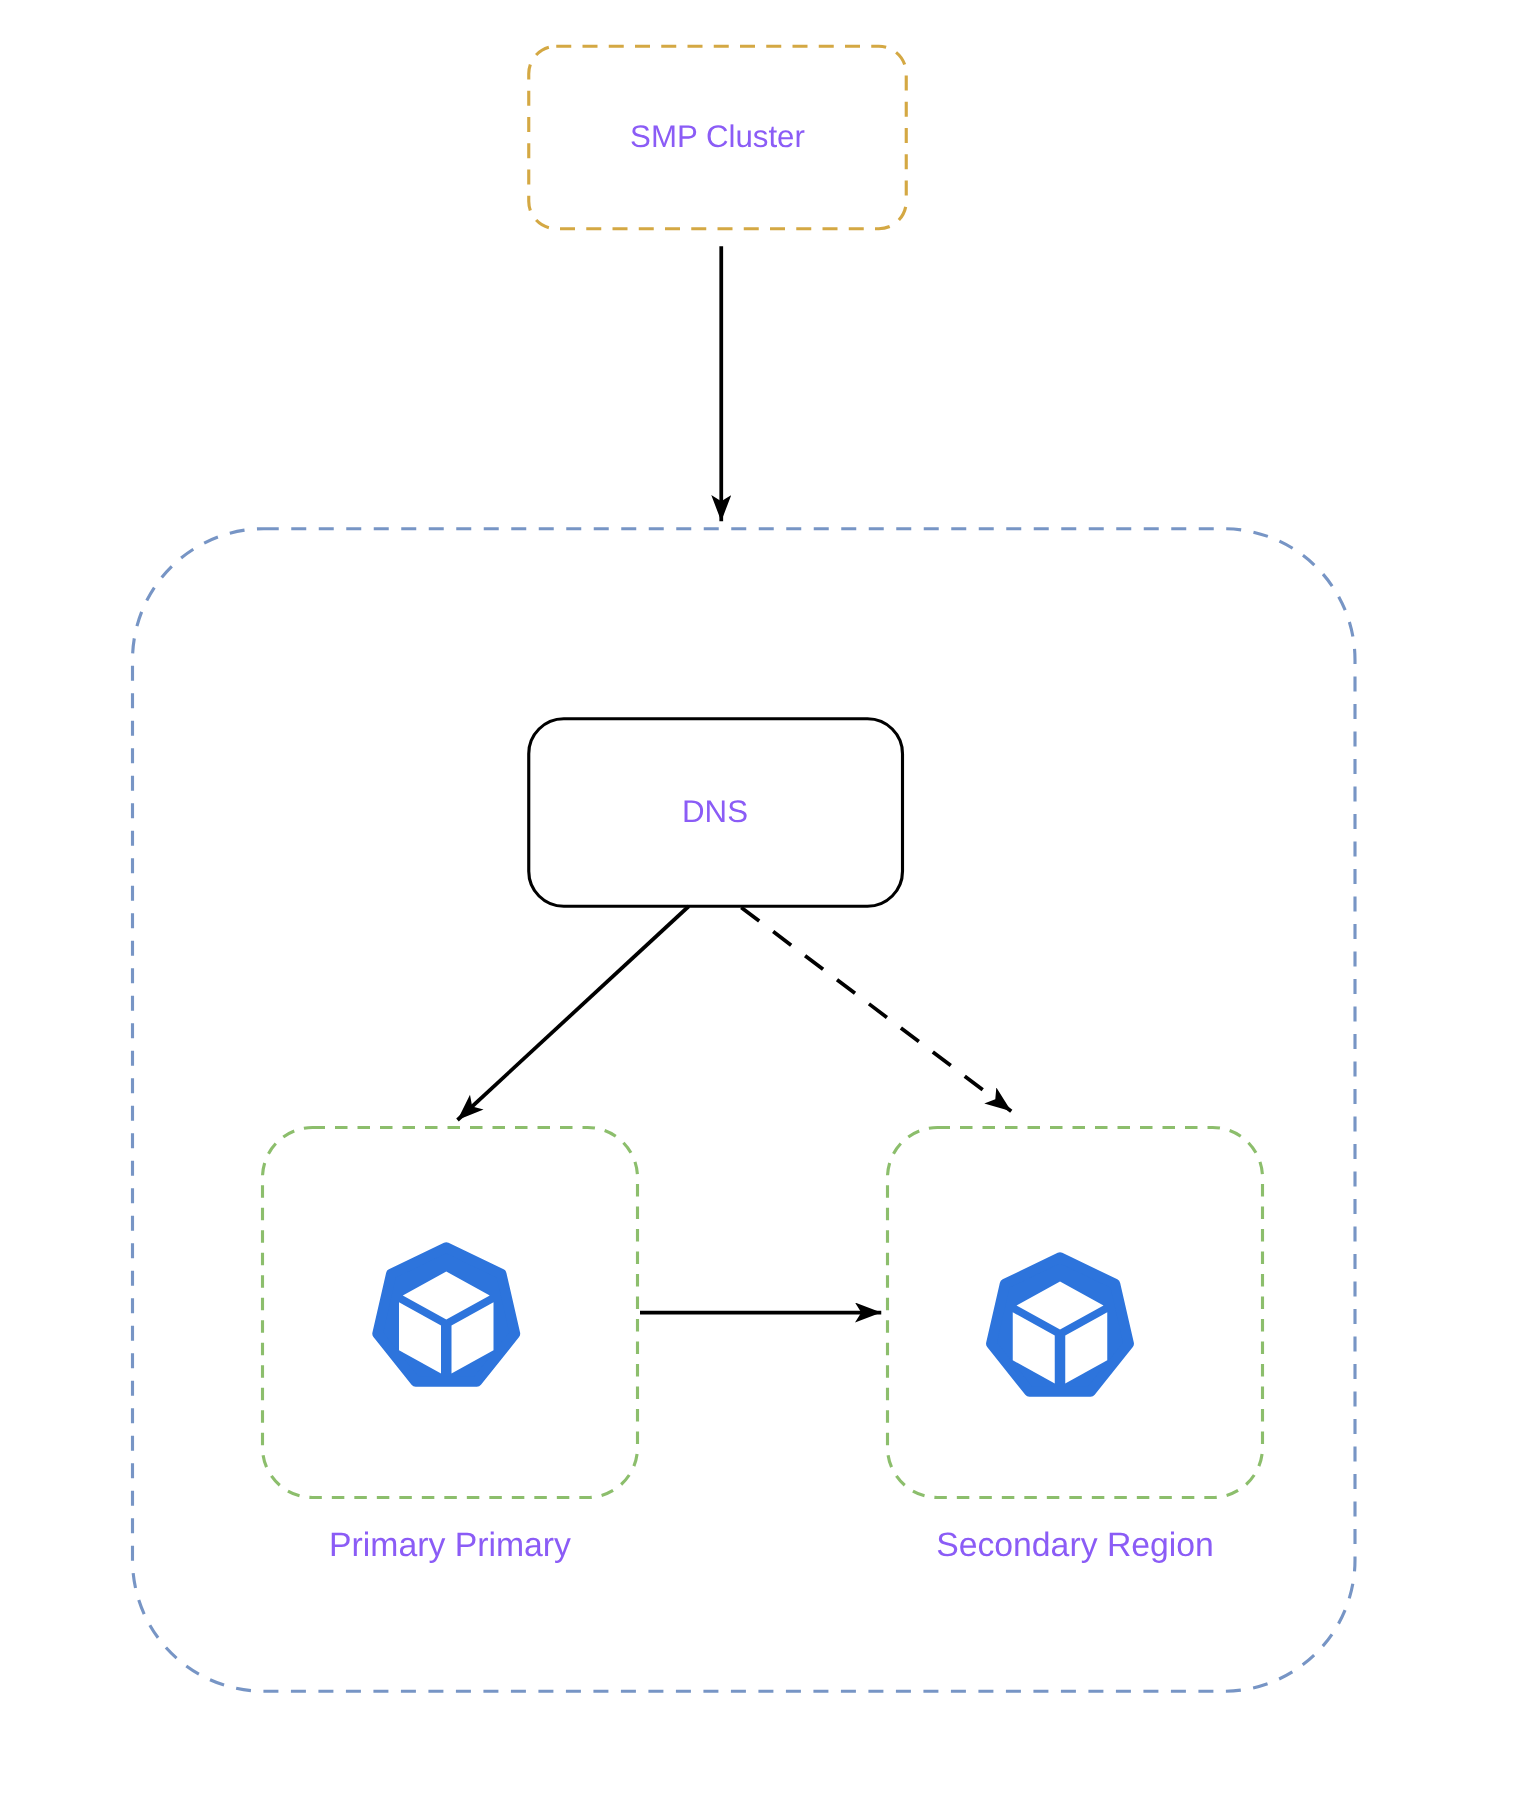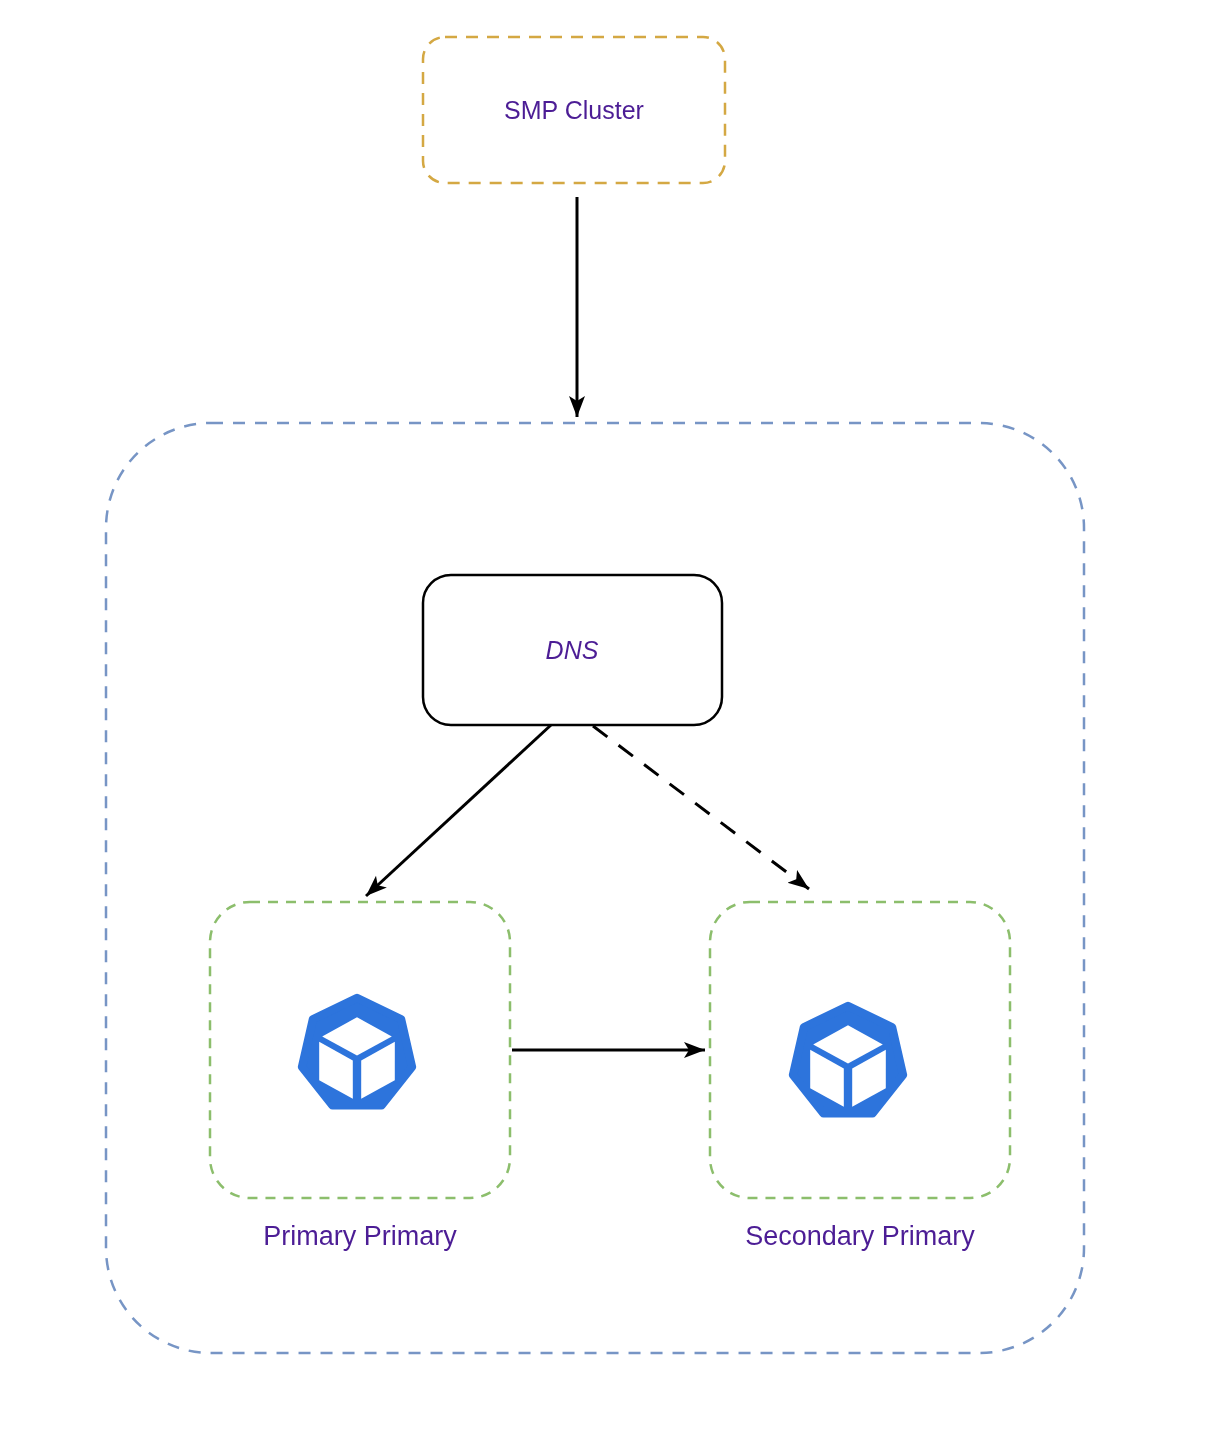--- a/index.html
+++ b/index.html
@@ -8,21 +8,21 @@
     width: 1210px;
     height: 1440px;
     background: #ffffff;
     overflow: hidden;
     font-family: "Liberation Sans", sans-serif;
   }
   .canvas svg { position: absolute; left: 0; top: 0; }
   .lbl {
     position: absolute;
     transform: translate(-50%, -50%);
-    color: #4c1d95;
+    color: #8b5cf6;
     white-space: nowrap;
     text-align: center;
   }
   .lbl-node { font-size: 25px; }
   .lbl-region { font-size: 27px; }
 </style>
 </head>
 <body>
 
 <div class="canvas">
@@ -61,19 +61,19 @@
     <line x1="593" y1="726" x2="809" y2="889" stroke-width="3" stroke-dasharray="18 14" marker-end="url(#arrowhead)" stroke="#000000"></line>
 
     <line x1="512" y1="1050" x2="705" y2="1050" stroke-width="3" marker-end="url(#arrowhead)" stroke="#000000"></line>
 
     <use href="#cube-hepta" x="297" y="992" width="120" height="120"></use>
     <use href="#cube-hepta" x="788" y="1000" width="120" height="120"></use>
   </svg>
 
   <div class="lbl lbl-node" style="left:574px; top:110px;">SMP Cluster</div>
 
-  <div class="lbl lbl-node" style="left:572px; top:650px;font-style:italic;">DNS</div>
+  <div class="lbl lbl-node" style="left:572px; top:650px;">DNS</div>
 
   <div class="lbl lbl-region" style="left:360px; top:1236px;">Primary Primary</div>
 
-  <div class="lbl lbl-region" style="left:860px; top:1236px;">Secondary Primary</div>
+  <div class="lbl lbl-region" style="left:860px; top:1236px;">Secondary Region</div>
 
 </div>
 
 </body></html>

